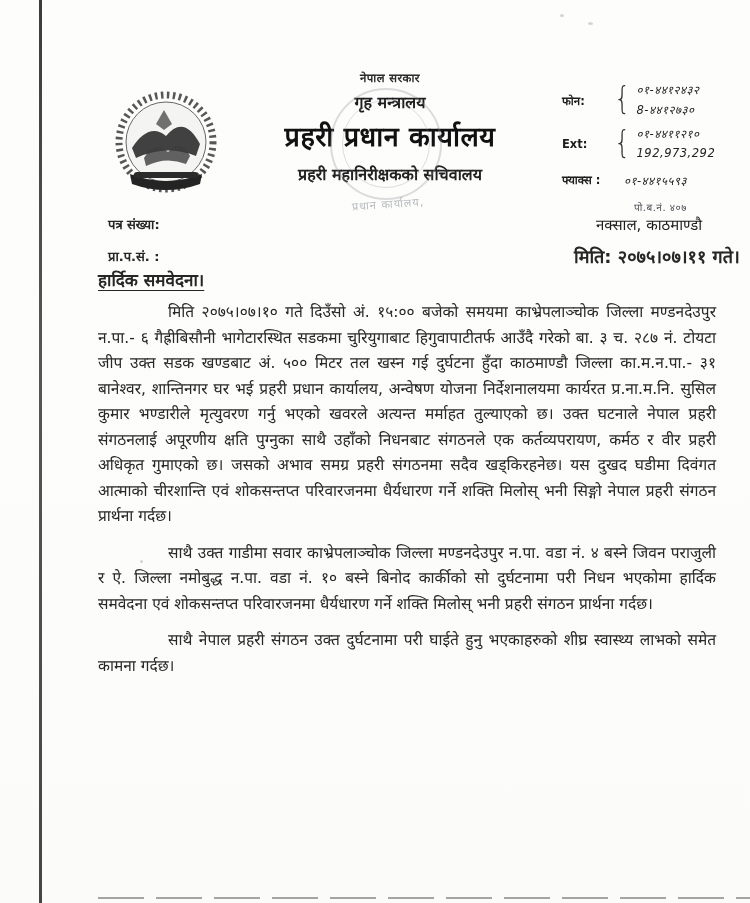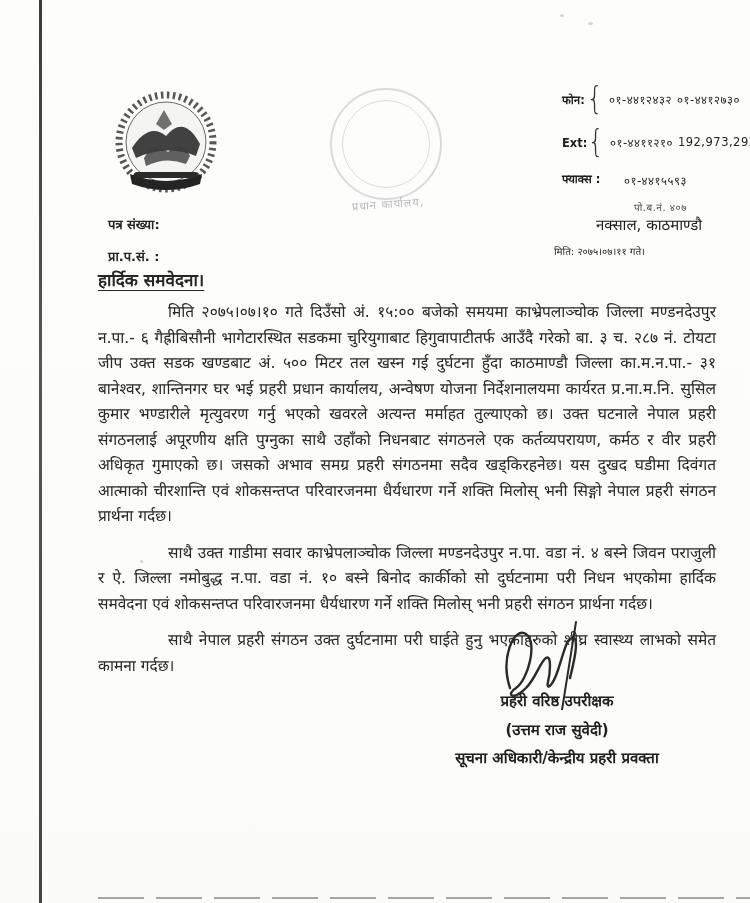--- a/index.html
+++ b/index.html
@@ -31,31 +31,31 @@
     border:2px solid #8b8f96; border-radius:50%; opacity:.30; }
   .stamp::after { content:""; position:absolute; inset:10px; border:1px solid #8b8f96; border-radius:50%; }
   .stamp-text { position:absolute; left:318px; top:196px; width:140px; text-align:center;
     font-size:11px; color:#7c828a; opacity:.55; transform:rotate(-4deg); letter-spacing:1px; }
 
   
   .contact { position:absolute; left:562px; top:80px; width:178px; font-size:11.5px; }
   .c-row { display:flex; align-items:center; margin-bottom:7px; }
   .c-label { width:52px; font-weight:bold; color:#1e1e1e; padding-top:3px; }
   .c-brace { font-size:26px; font-weight:300; color:#333; line-height:1.4; margin-right:6px; transform:scaleY(1.25); }
-  .c-nums  { display:flex; flex-direction:row; gap:5px; padding-top:2px; }
+  .c-nums  { display:flex; flex-direction:column; gap:5px; padding-top:2px;font-style:italic; }
   .c-num   { letter-spacing:.5px; color:#232323; }
   .c-fax   { margin-top:4px; }
   .c-fax .c-num { padding-top:4px; }
 
   .pobox   { position:absolute; left:634px; top:200px; font-size:10px; color:#4c4f55; letter-spacing:.5px; }
   .address { position:absolute; left:596px; top:214px; font-size:15px; font-weight:normal; color:#1b1b1b; }
 
   .letter-no   { position:absolute; left:108px; top:215px; font-size:13px; font-weight:bold; }
   .dispatch-no { position:absolute; left:108px; top:247px; font-size:13px; font-weight:bold; }
-  .date-line   { position:absolute; left:554px; top:244px; font-size:10px; font-weight:normal; }
+  .date-line   { position:absolute; left:574px; top:244px; font-size:18px; font-weight:bold; }
 
   .subject { position:absolute; left:98px; top:268px; width:560px; 
     font-size:17px; font-weight:bold; }
   .subject span { text-decoration:underline; text-underline-offset:4px; }
 
   .body-text { position:absolute; left:98px; top:300px; width:618px;
     font-size:15.5px; line-height:25.5px; text-align:justify; color:#272727; }
   .body-text p { text-indent:70px; margin-bottom:11px; }
 
   .sig-block { position:absolute; right:28px; top:690px; width:330px; text-align:center; }
@@ -80,30 +80,36 @@
       <circle cx="62" cy="58" r="47" fill="none" stroke="#3a3a3a" stroke-width="7" stroke-dasharray="2.5 3.5" opacity=".85"></circle>
       <circle cx="62" cy="58" r="40" fill="#f4f4f2" stroke="#555" stroke-width="1" opacity=".9"></circle>
       <path d="M28 64 Q45 38 62 52 Q80 30 96 60 L92 72 Q62 60 32 74 Z" fill="#2e2e2e" opacity=".9"></path>
       <path d="M40 74 q10 -18 24 -6 q14 -14 22 4 l-4 8 q-20 -8 -40 2 Z" fill="#3c3c3c" opacity=".8"></path>
       <path d="M52 40 l8 -14 l8 14 l-8 6 Z" fill="#444" opacity=".75"></path>
       <path d="M26 90 Q62 104 98 90 L96 100 Q62 112 28 100 Z" fill="#242424"></path>
       <rect x="30" y="88" width="64" height="6" rx="3" fill="#2b2b2b"></rect>
     </svg>
   </div>
 
+  <div class="head-center">
+    <div class="govt-line">नेपाल सरकार</div>
+    <div class="ministry">गृह मन्त्रालय</div>
+    <div class="office">प्रहरी प्रधान कार्यालय</div>
+    <div class="secretariat">प्रहरी महानिरीक्षकको सचिवालय</div>
+  </div>
   <div class="stamp"></div>
   <div class="stamp-text">प्रधान कार्यालय,</div>
 
   <div class="contact">
     <div class="c-row">
       <span class="c-label">फोन:</span>
       <span class="c-brace">{</span>
       <span class="c-nums">
         <span class="c-num">०१-४४१२४३२</span>
-        <span class="c-num">०१-४४१२७३०</span>
+        <span class="c-num">8-४४१२७३०</span>
       </span>
     </div>
     <div class="c-row">
       <span class="c-label">Ext:</span>
       <span class="c-brace">{</span>
       <span class="c-nums">
         <span class="c-num">०१-४४११२१०</span>
         <span class="c-num">192,973,292</span>
       </span>
     </div>
@@ -125,31 +131,18 @@
   <div class="subject">
     <span>हार्दिक समवेदना।</span>
   </div>
 
   <div class="body-text">
     <p>मिति २०७५।०७।१० गते दिउँसो अं. १५:०० बजेको समयमा काभ्रेपलाञ्चोक जिल्ला मण्डनदेउपुर न.पा.- ६ गैह्रीबिसौनी भागेटारस्थित सडकमा चुरियुगाबाट हिगुवापाटीतर्फ आउँदै गरेको बा. ३ च. २८७ नं. टोयटा जीप उक्त सडक खण्डबाट अं. ५०० मिटर तल खस्न गई दुर्घटना हुँदा काठमाण्डौ जिल्ला का.म.न.पा.- ३१ बानेश्वर, शान्तिनगर घर भई प्रहरी प्रधान कार्यालय, अन्वेषण योजना निर्देशनालयमा कार्यरत प्र.ना.म.नि. सुसिल कुमार भण्डारीले मृत्युवरण गर्नु भएको खवरले अत्यन्त मर्माहत तुल्याएको छ। उक्त घटनाले नेपाल प्रहरी संगठनलाई अपूरणीय क्षति पुग्नुका साथै उहाँको निधनबाट संगठनले एक कर्तव्यपरायण, कर्मठ र वीर प्रहरी अधिकृत गुमाएको छ। जसको अभाव समग्र प्रहरी संगठनमा सदैव खड्किरहनेछ। यस दुखद घडीमा दिवंगत आत्माको चीरशान्ति एवं शोकसन्तप्त परिवारजनमा धैर्यधारण गर्ने शक्ति मिलोस् भनी सिङ्गो नेपाल प्रहरी संगठन प्रार्थना गर्दछ।</p>
     <p>साथै उक्त गाडीमा सवार काभ्रेपलाञ्चोक जिल्ला मण्डनदेउपुर न.पा. वडा नं. ४ बस्ने जिवन पराजुली र ऐ. जिल्ला नमोबुद्ध न.पा. वडा नं. १० बस्ने बिनोद कार्कीको सो दुर्घटनामा परी निधन भएकोमा हार्दिक समवेदना एवं शोकसन्तप्त परिवारजनमा धैर्यधारण गर्ने शक्ति मिलोस् भनी प्रहरी संगठन प्रार्थना गर्दछ।</p>
     <p>साथै नेपाल प्रहरी संगठन उक्त दुर्घटनामा परी घाईते हुनु भएकाहरुको शीघ्र स्वास्थ्य लाभको समेत कामना गर्दछ।</p>
   </div>
 
-  <div class="sig-block">
-    <div class="sig-scribble">
-      <svg viewBox="0 0 110 92" width="110" height="92">
-        <path d="M18 70 C 8 40, 22 8, 34 16 C 46 24, 36 62, 24 70 C 14 76, 20 84, 34 70
-                 C 44 60, 48 44, 54 40 C 60 36, 58 56, 56 64 C 54 72, 60 70, 66 52
-                 C 72 34, 74 22, 80 20 C 88 18, 82 44, 78 60" fill="none" stroke="#2b2b2b" stroke-width="2.4" stroke-linecap="round"></path>
-        <path d="M84 4 L70 92" fill="none" stroke="#2b2b2b" stroke-width="2" stroke-linecap="round"></path>
-      </svg>
-    </div>
-    <div class="sig-rank">प्रहरी वरिष्ठ उपरीक्षक</div>
-    <div class="sig-name">(उत्तम राज सुवेदी)</div>
-    <div class="sig-desig">सूचना अधिकारी/केन्द्रीय प्रहरी प्रवक्ता</div>
-  </div>
 
   <div class="speck" style="left:560px;top:14px;width:4px;height:3px;"></div>
   <div class="speck" style="left:588px;top:22px;width:5px;height:3px;"></div>
   <div class="speck" style="left:140px;top:560px;width:3px;height:3px;"></div>
 
 </div>
 
 </body></html>

